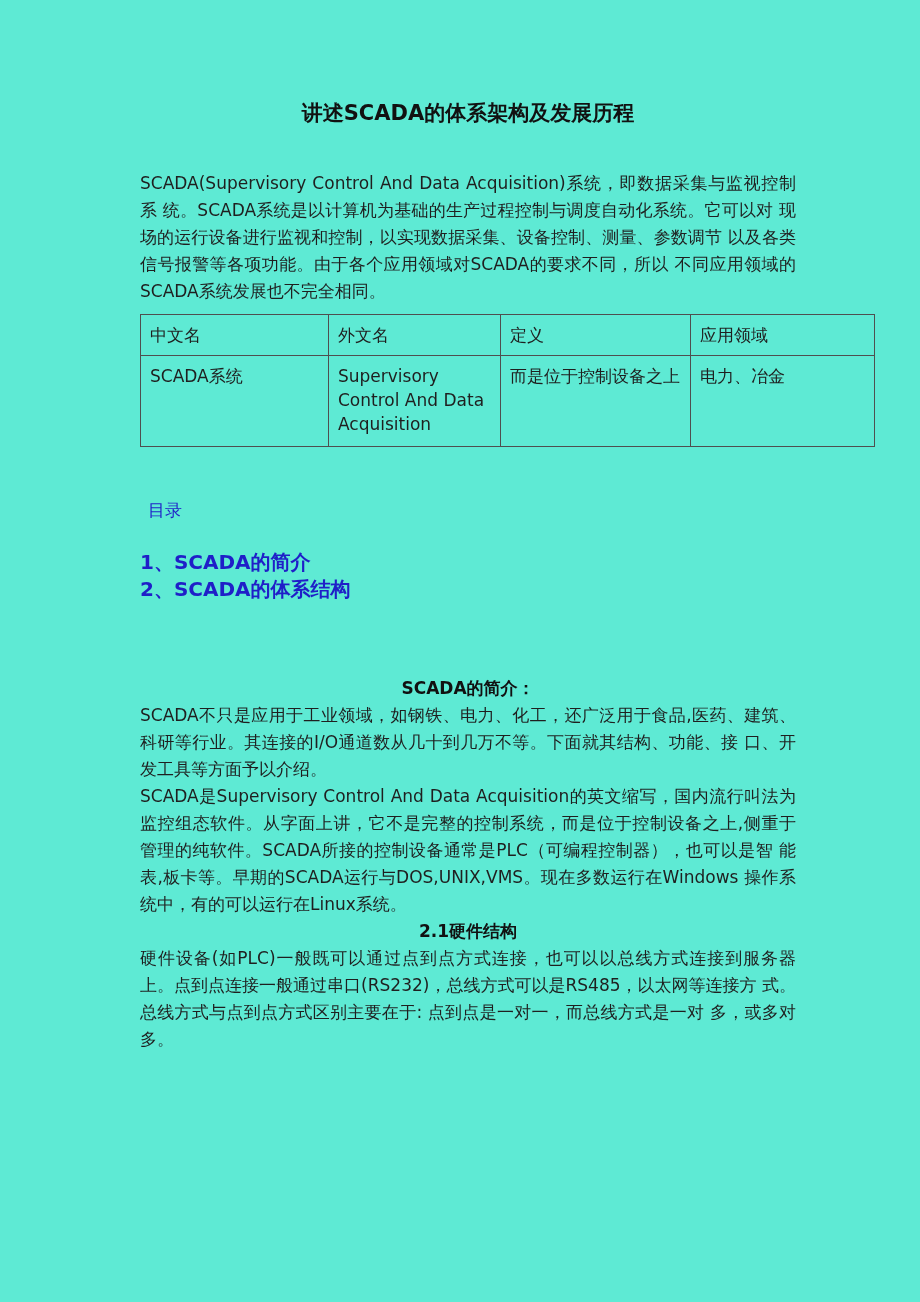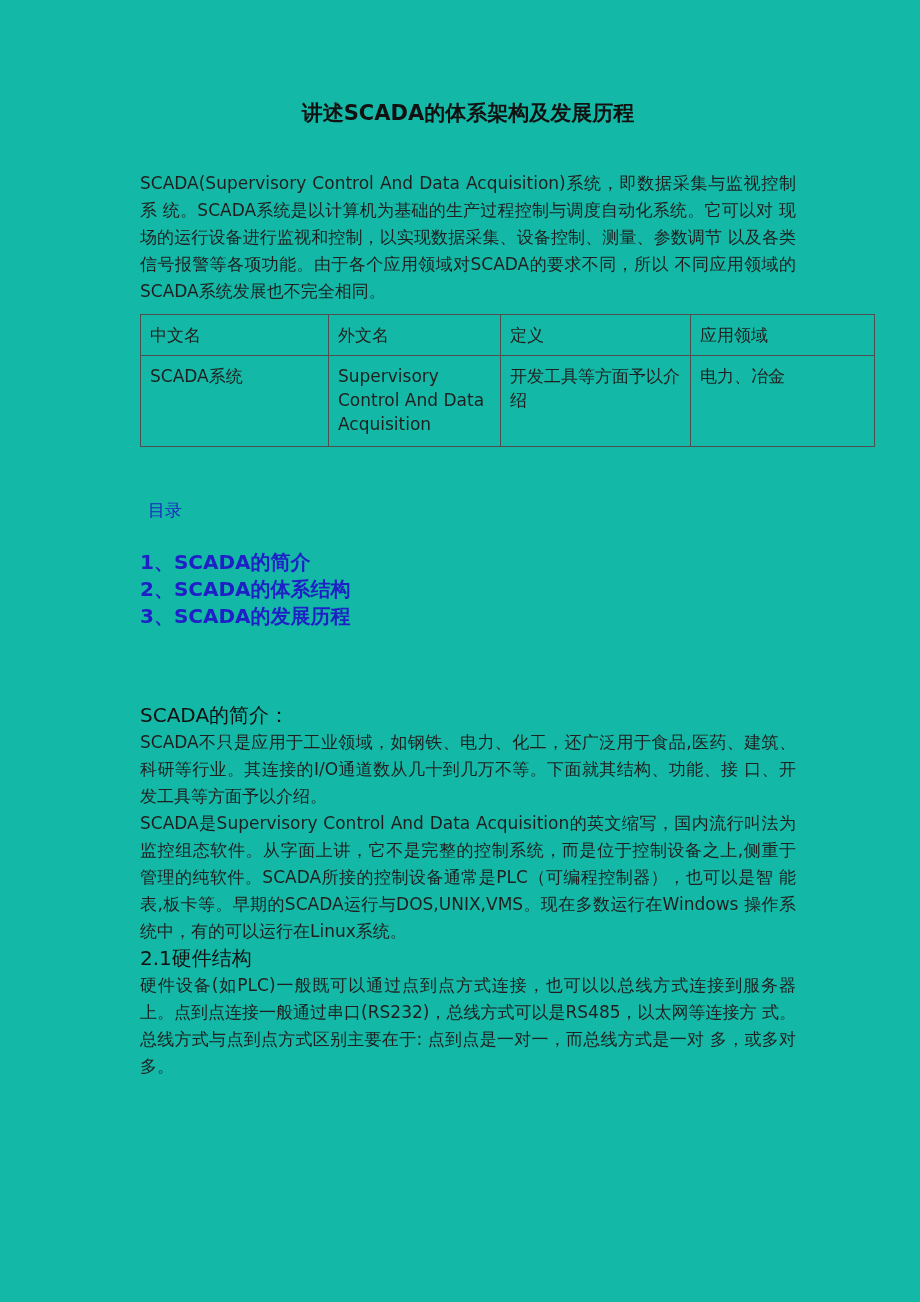--- a/index.html
+++ b/index.html
@@ -4,21 +4,21 @@
 <style>
   html, body {
     margin: 0;
     padding: 0;
     background: #ffffff;
   }
   .page {
     position: relative;
     width: 920px;
     height: 1302px;
-    background: #14b8a6;
+    background: #5eead4;
     overflow: hidden;
     font-family: "DejaVu Sans", sans-serif;
     color: #1f1f1f;
   }
   .content {
     margin-left: 140px;
     width: 656px;
   }
   .doc-title {
     margin: 0;
@@ -73,24 +73,25 @@
   }
   .toc-item {
     font-size: 20px;
     line-height: 27px;
     font-weight: bold;
     color: #1f1fc8;
     cursor: pointer;
   }
   .section-heading {
     margin: 0;
-    font-size: 20px;
+    font-size: 17px;
     line-height: 27px;
-    font-weight: normal;
+    font-weight: bold;
     color: #111111;
+    text-align: center;
   }
   .sec1-heading { margin-top: 72px; }
   .sec2-heading { margin-top: 56px; }
   .sub-heading  { margin-top: 0; }
 </style>
 </head>
 <body>
 
 <div class="page">
   <div class="content">
@@ -103,32 +104,31 @@
       <tbody>
         <tr class="header-row">
           <td class="col-cn">中文名</td>
           <td class="col-en">外文名</td>
           <td class="col-def">定义</td>
           <td class="col-area">应用领域</td>
         </tr>
         <tr class="data-row">
           <td class="col-cn">SCADA系统</td>
           <td class="col-en">Supervisory Control And Data Acquisition</td>
-          <td class="col-def">开发工具等方面予以介绍</td>
+          <td class="col-def">而是位于控制设备之上</td>
           <td class="col-area">电力、冶金</td>
         </tr>
       </tbody>
     </table>
 
     <div class="toc">
       <h2 class="toc-heading">目录</h2>
       <div class="toc-list">
         <div class="toc-item">1、SCADA的简介</div>
         <div class="toc-item">2、SCADA的体系结构</div>
-        <div class="toc-item">3、SCADA的发展历程</div>
       </div>
     </div>
 
     <div class="section">
       <h2 class="section-heading sec1-heading">SCADA的简介：</h2>
       <p class="body-text">SCADA不只是应用于工业领域，如钢铁、电力、化工，还广泛用于食品,医药、建筑、 科研等行业。其连接的I/O通道数从几十到几万不等。下面就其结构、功能、接 口、开发工具等方面予以介绍。</p>
       <p class="body-text">SCADA是Supervisory Control And Data Acquisition的英文缩写，国内流行叫法为监控组态软件。从字面上讲，它不是完整的控制系统，而是位于控制设备之上,侧重于 管理的纯软件。SCADA所接的控制设备通常是PLC（可编程控制器），也可以是智 能表,板卡等。早期的SCADA运行与DOS,UNIX,VMS。现在多数运行在Windows 操作系统中，有的可以运行在Linux系统。</p>
     </div>
 
     <div class="section">

